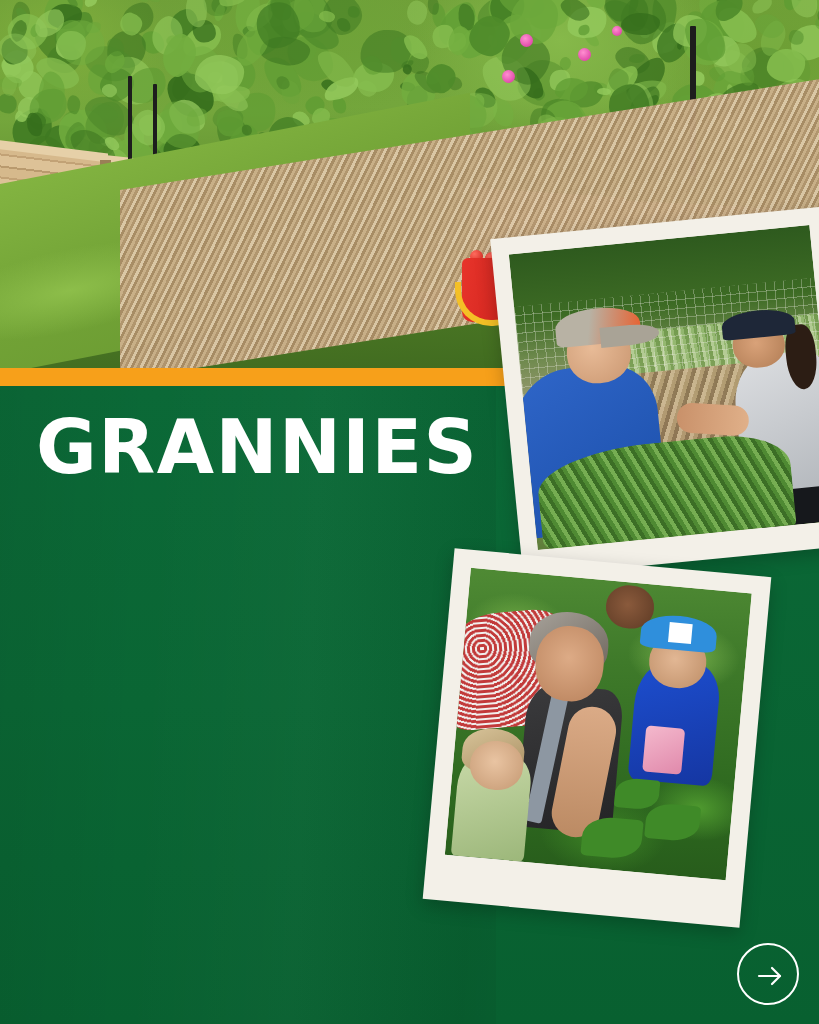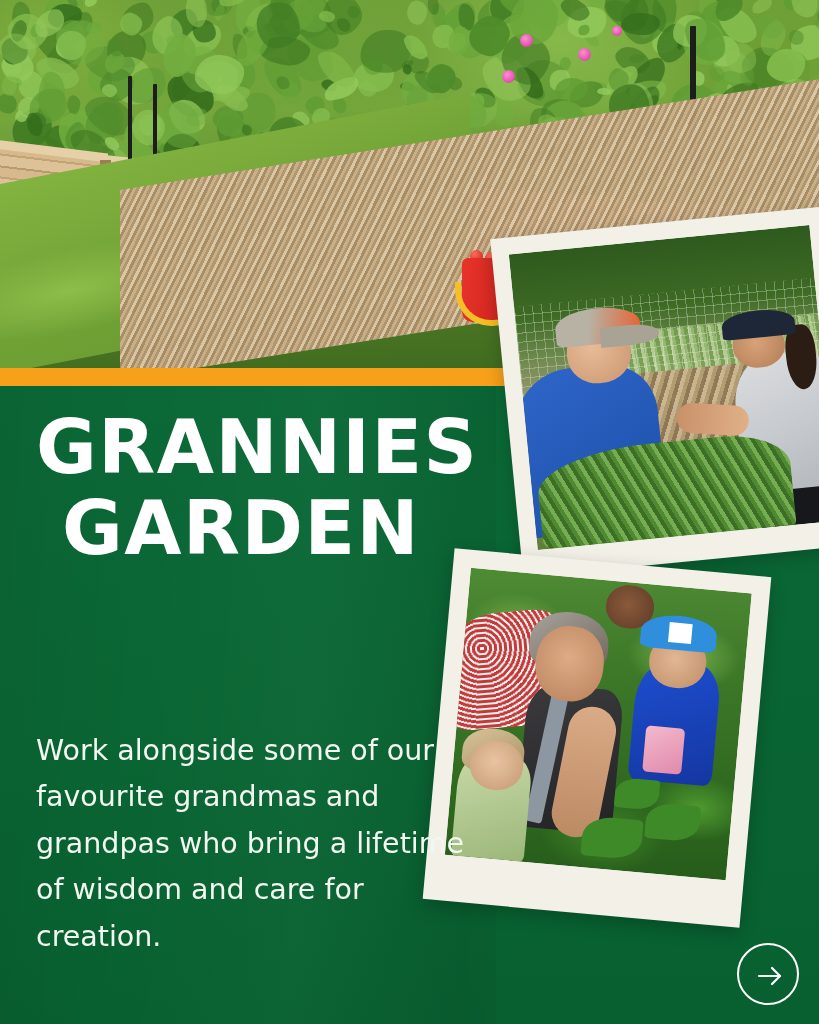--- a/index.html
+++ b/index.html
@@ -876,24 +876,22 @@
     <div class="flower" style="left:612px; top:26px; width:10px;height:10px;"></div>
   </div>
 
   <div class="orange-bar"></div>
 
   <div class="green-panel"></div>
   <div class="green-right-fill"></div>
 
   <div class="headline">
     <div class="hl-line hl-1">GRANNIES</div>
-    <div class="hl-line hl-3">GARDEN</div>
   </div>
 
-  <p class="body-copy">Work alongside some of our favourite grandmas and grandpas who bring a lifetime of wisdom and care for creation.</p>
 
   <div class="polaroid pola-1">
     <div class="inner">
       <div class="ph1">
         <div class="onion-row"></div>
         <div class="fence"></div>
         <div class="dirt"></div>
         <div class="man-body"></div>
         <div class="man-head"></div>
         <div class="man-cap"></div>

